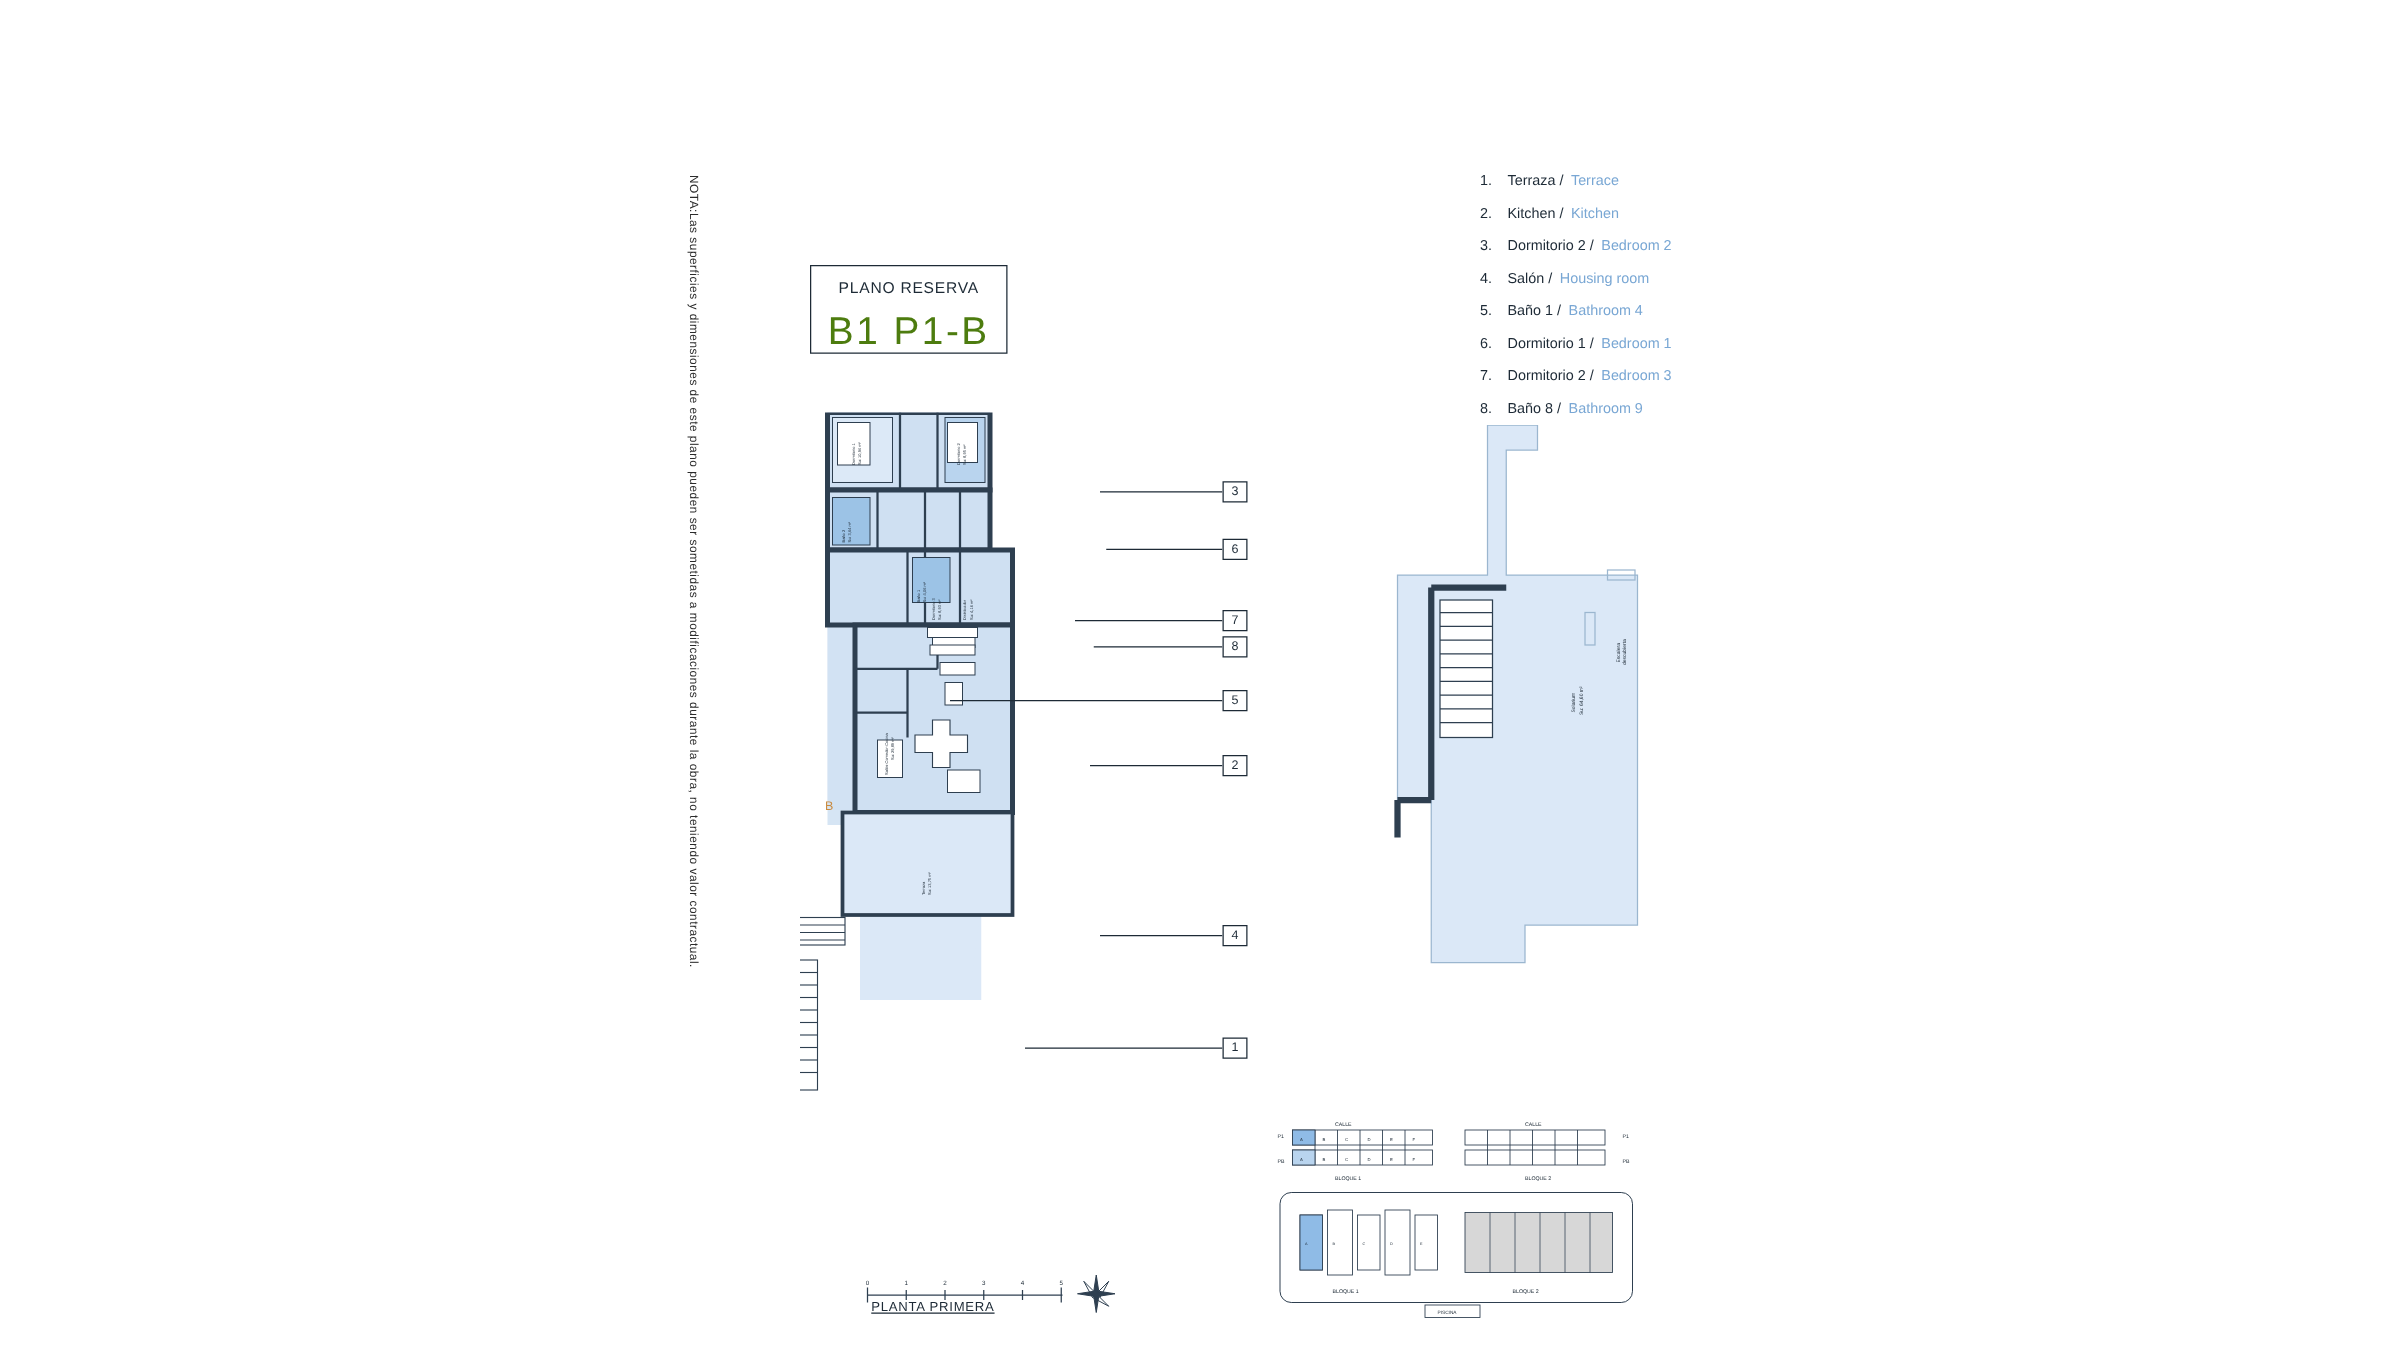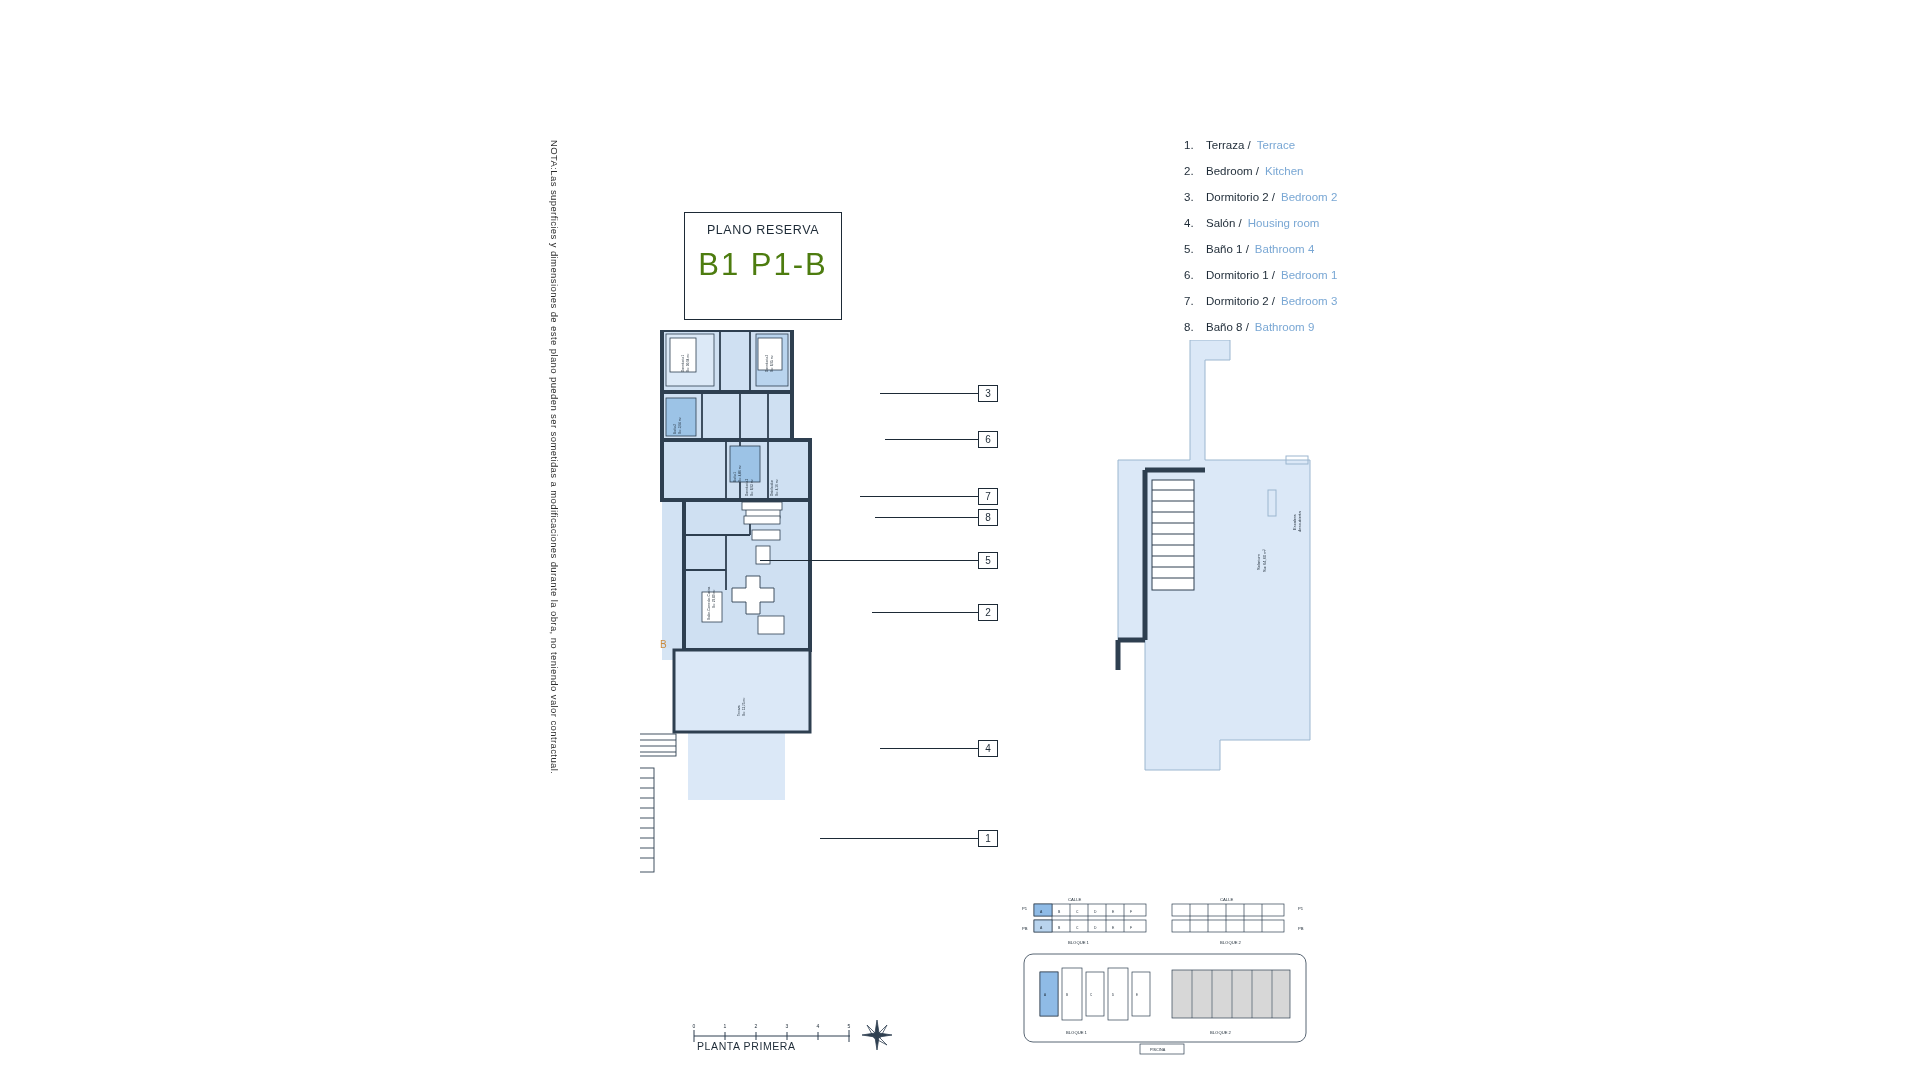--- a/index.html
+++ b/index.html
@@ -26,22 +26,22 @@
     transform: rotate(90deg) translateX(0px);
     font-size: 9.5px;
     letter-spacing: 0.4px;
     color: #2b2b2b;
     white-space: nowrap;
   }
 
   
   .title-box {
     position: absolute;
-    left: 684px; top: 212px;
-    width: 158px; height: 108px;
+    left: 648px; top: 212px;
+    width: 158px; height: 71px;
     border: 1.4px solid #1d2a36;
     background: #fff;
   }
   .title-box .plano-label {
     position: absolute;
     top: 10px; left: 0; right: 0;
     text-align: center;
     font-size: 12.5px;
     letter-spacing: 0.6px;
     color: #1d2a36;
@@ -112,20 +112,21 @@
   .plan-svg, .solar-svg, .key-svg, .scale-svg {
     position: absolute;
   }
 
   .planta-label {
     position: absolute;
     left: 697px; top: 1040px;
     font-size: 10.5px;
     letter-spacing: 0.6px;
     color: #1d2a36;
+    text-decoration: underline;
   }
 
   text { font-family: "Liberation Sans", sans-serif; }
 </style>
 </head>
 <body>
 
 <div id="page">
 
   <div class="vertical-note">NOTA:Las superficies y dimensiones de este plano pueden ser sometidas a modificaciones durante la obra, no teniendo valor contractual.</div>
@@ -137,21 +138,21 @@
 
 
   <div class="room-list">
     <div class="room-item">
       <span class="num">1.</span>
       <span>Terraza /</span>
       <span class="en">Terrace</span>
     </div>
     <div class="room-item">
       <span class="num">2.</span>
-      <span>Bedroom /</span>
+      <span>Kitchen /</span>
       <span class="en">Kitchen</span>
     </div>
     <div class="room-item">
       <span class="num">3.</span>
       <span>Dormitorio 2 /</span>
       <span class="en">Bedroom 2</span>
     </div>
     <div class="room-item">
       <span class="num">4.</span>
       <span>Salón /</span>

